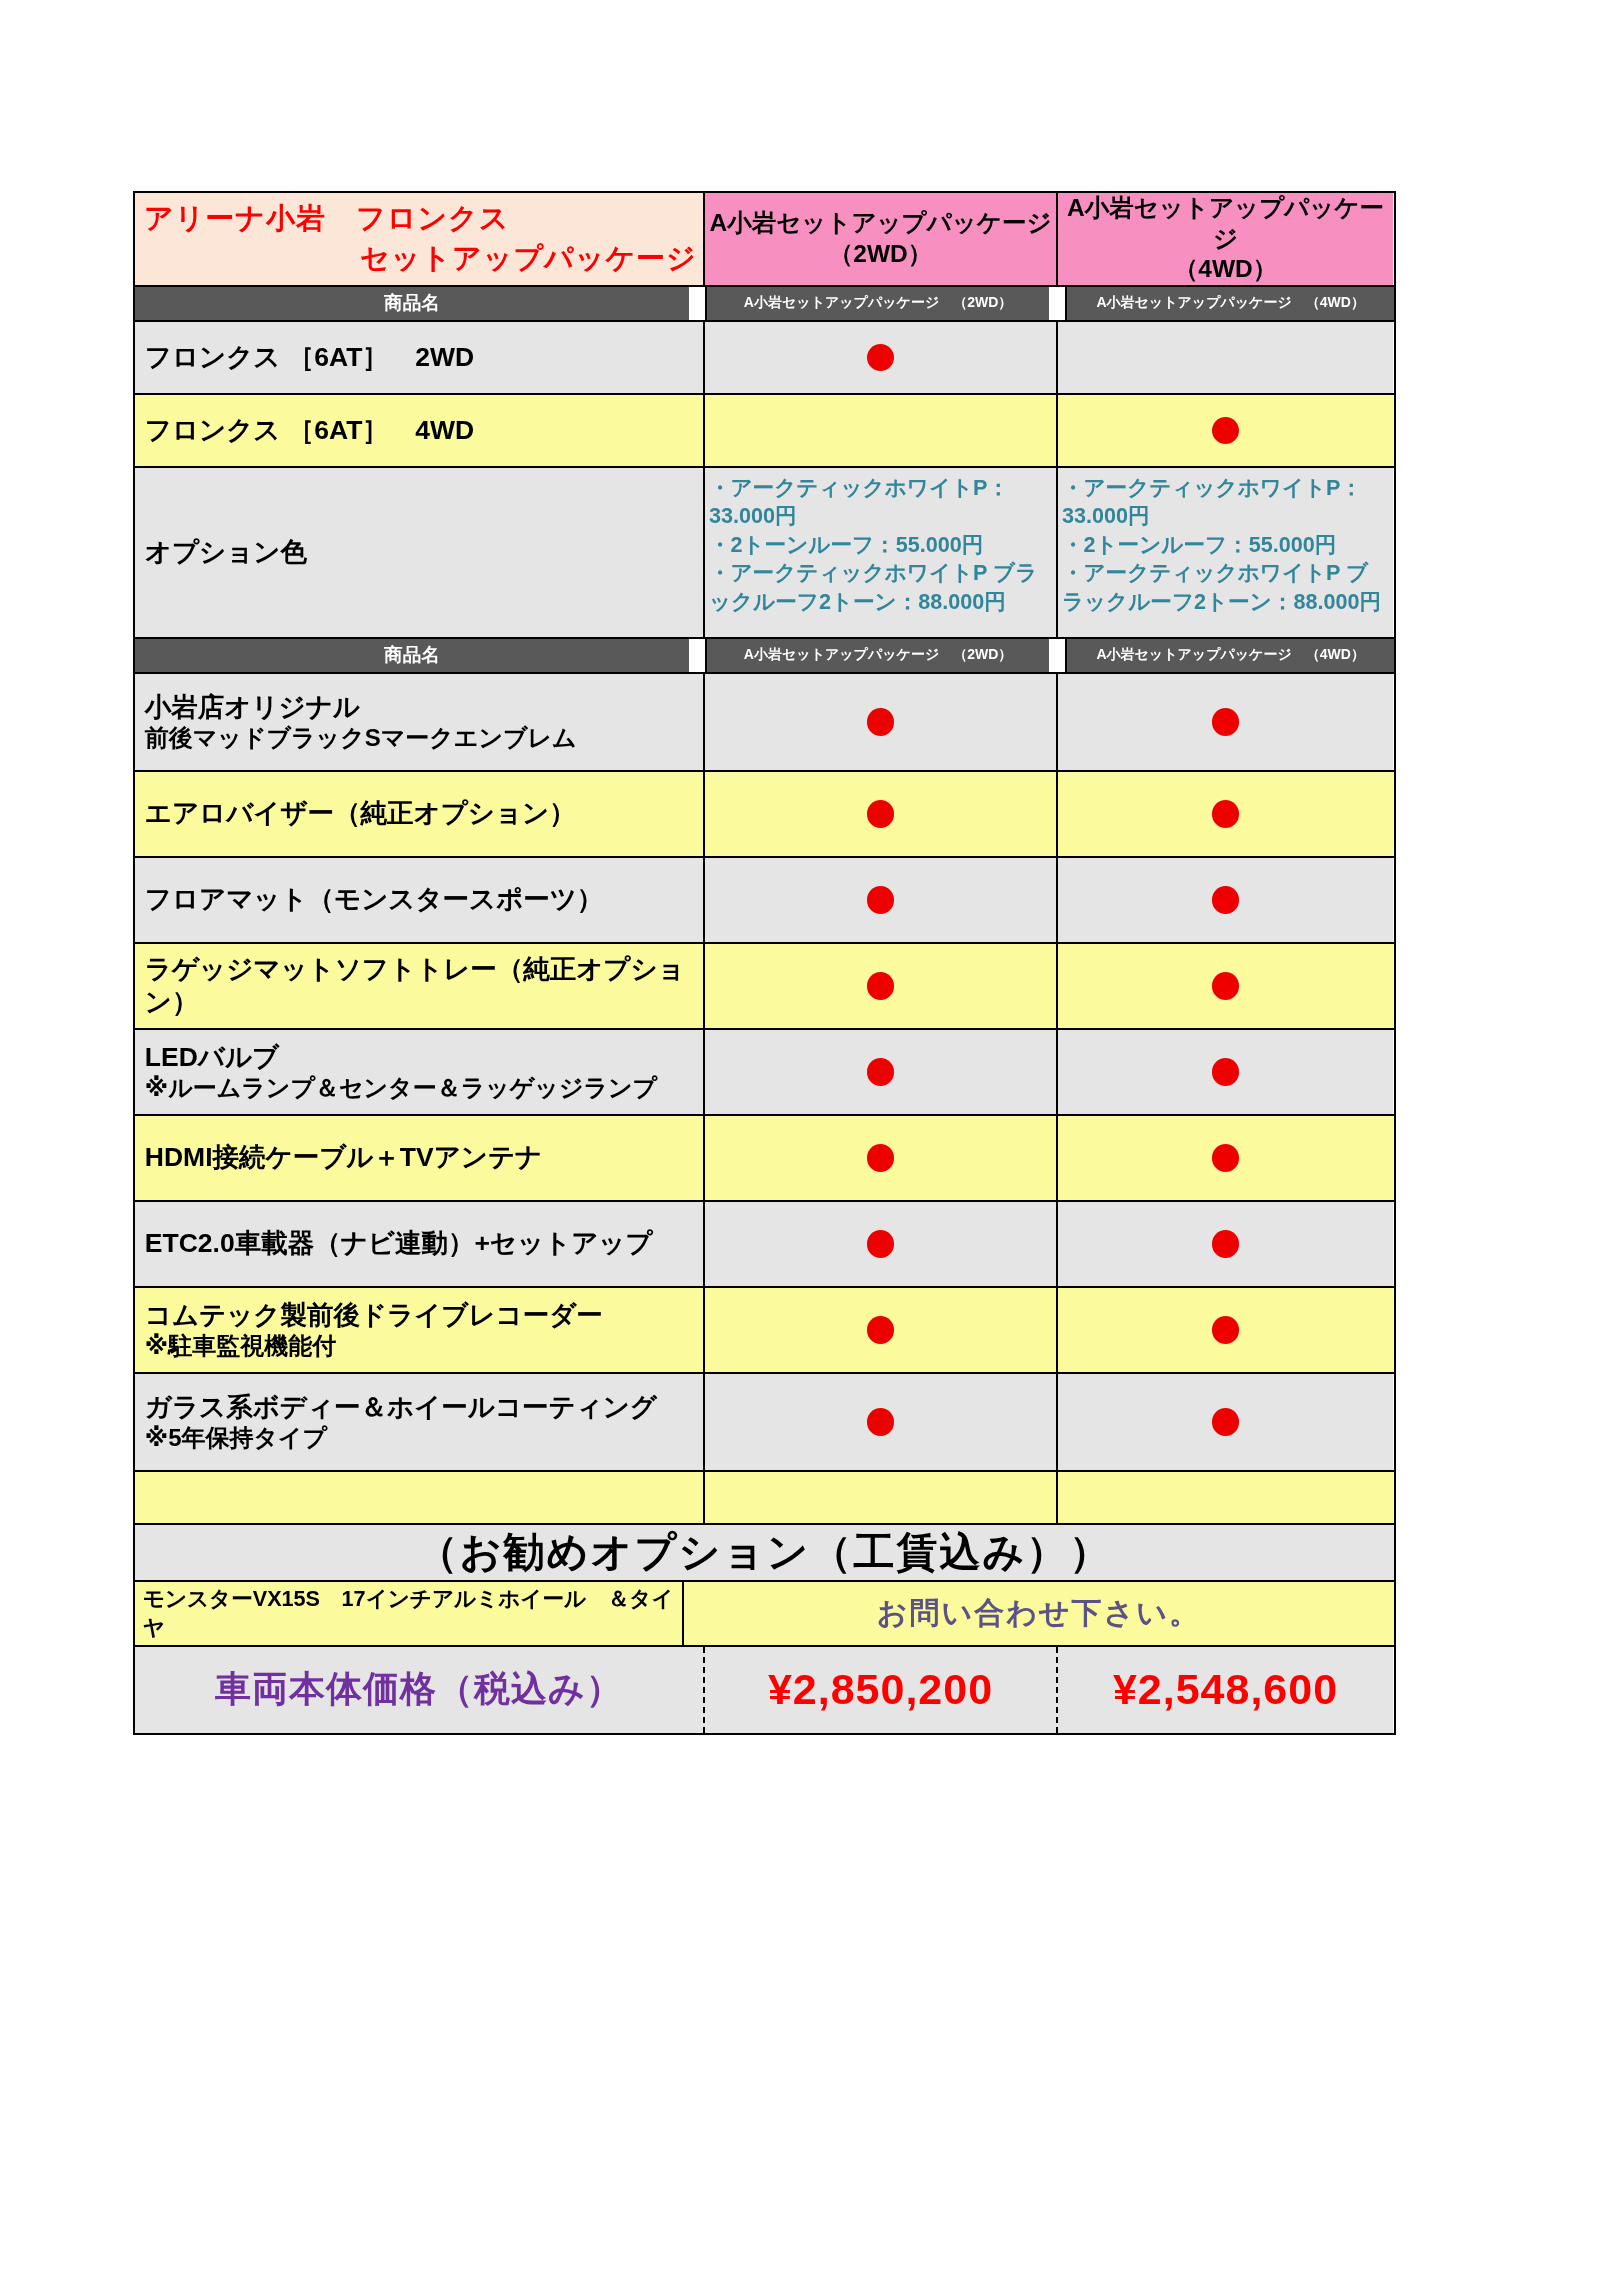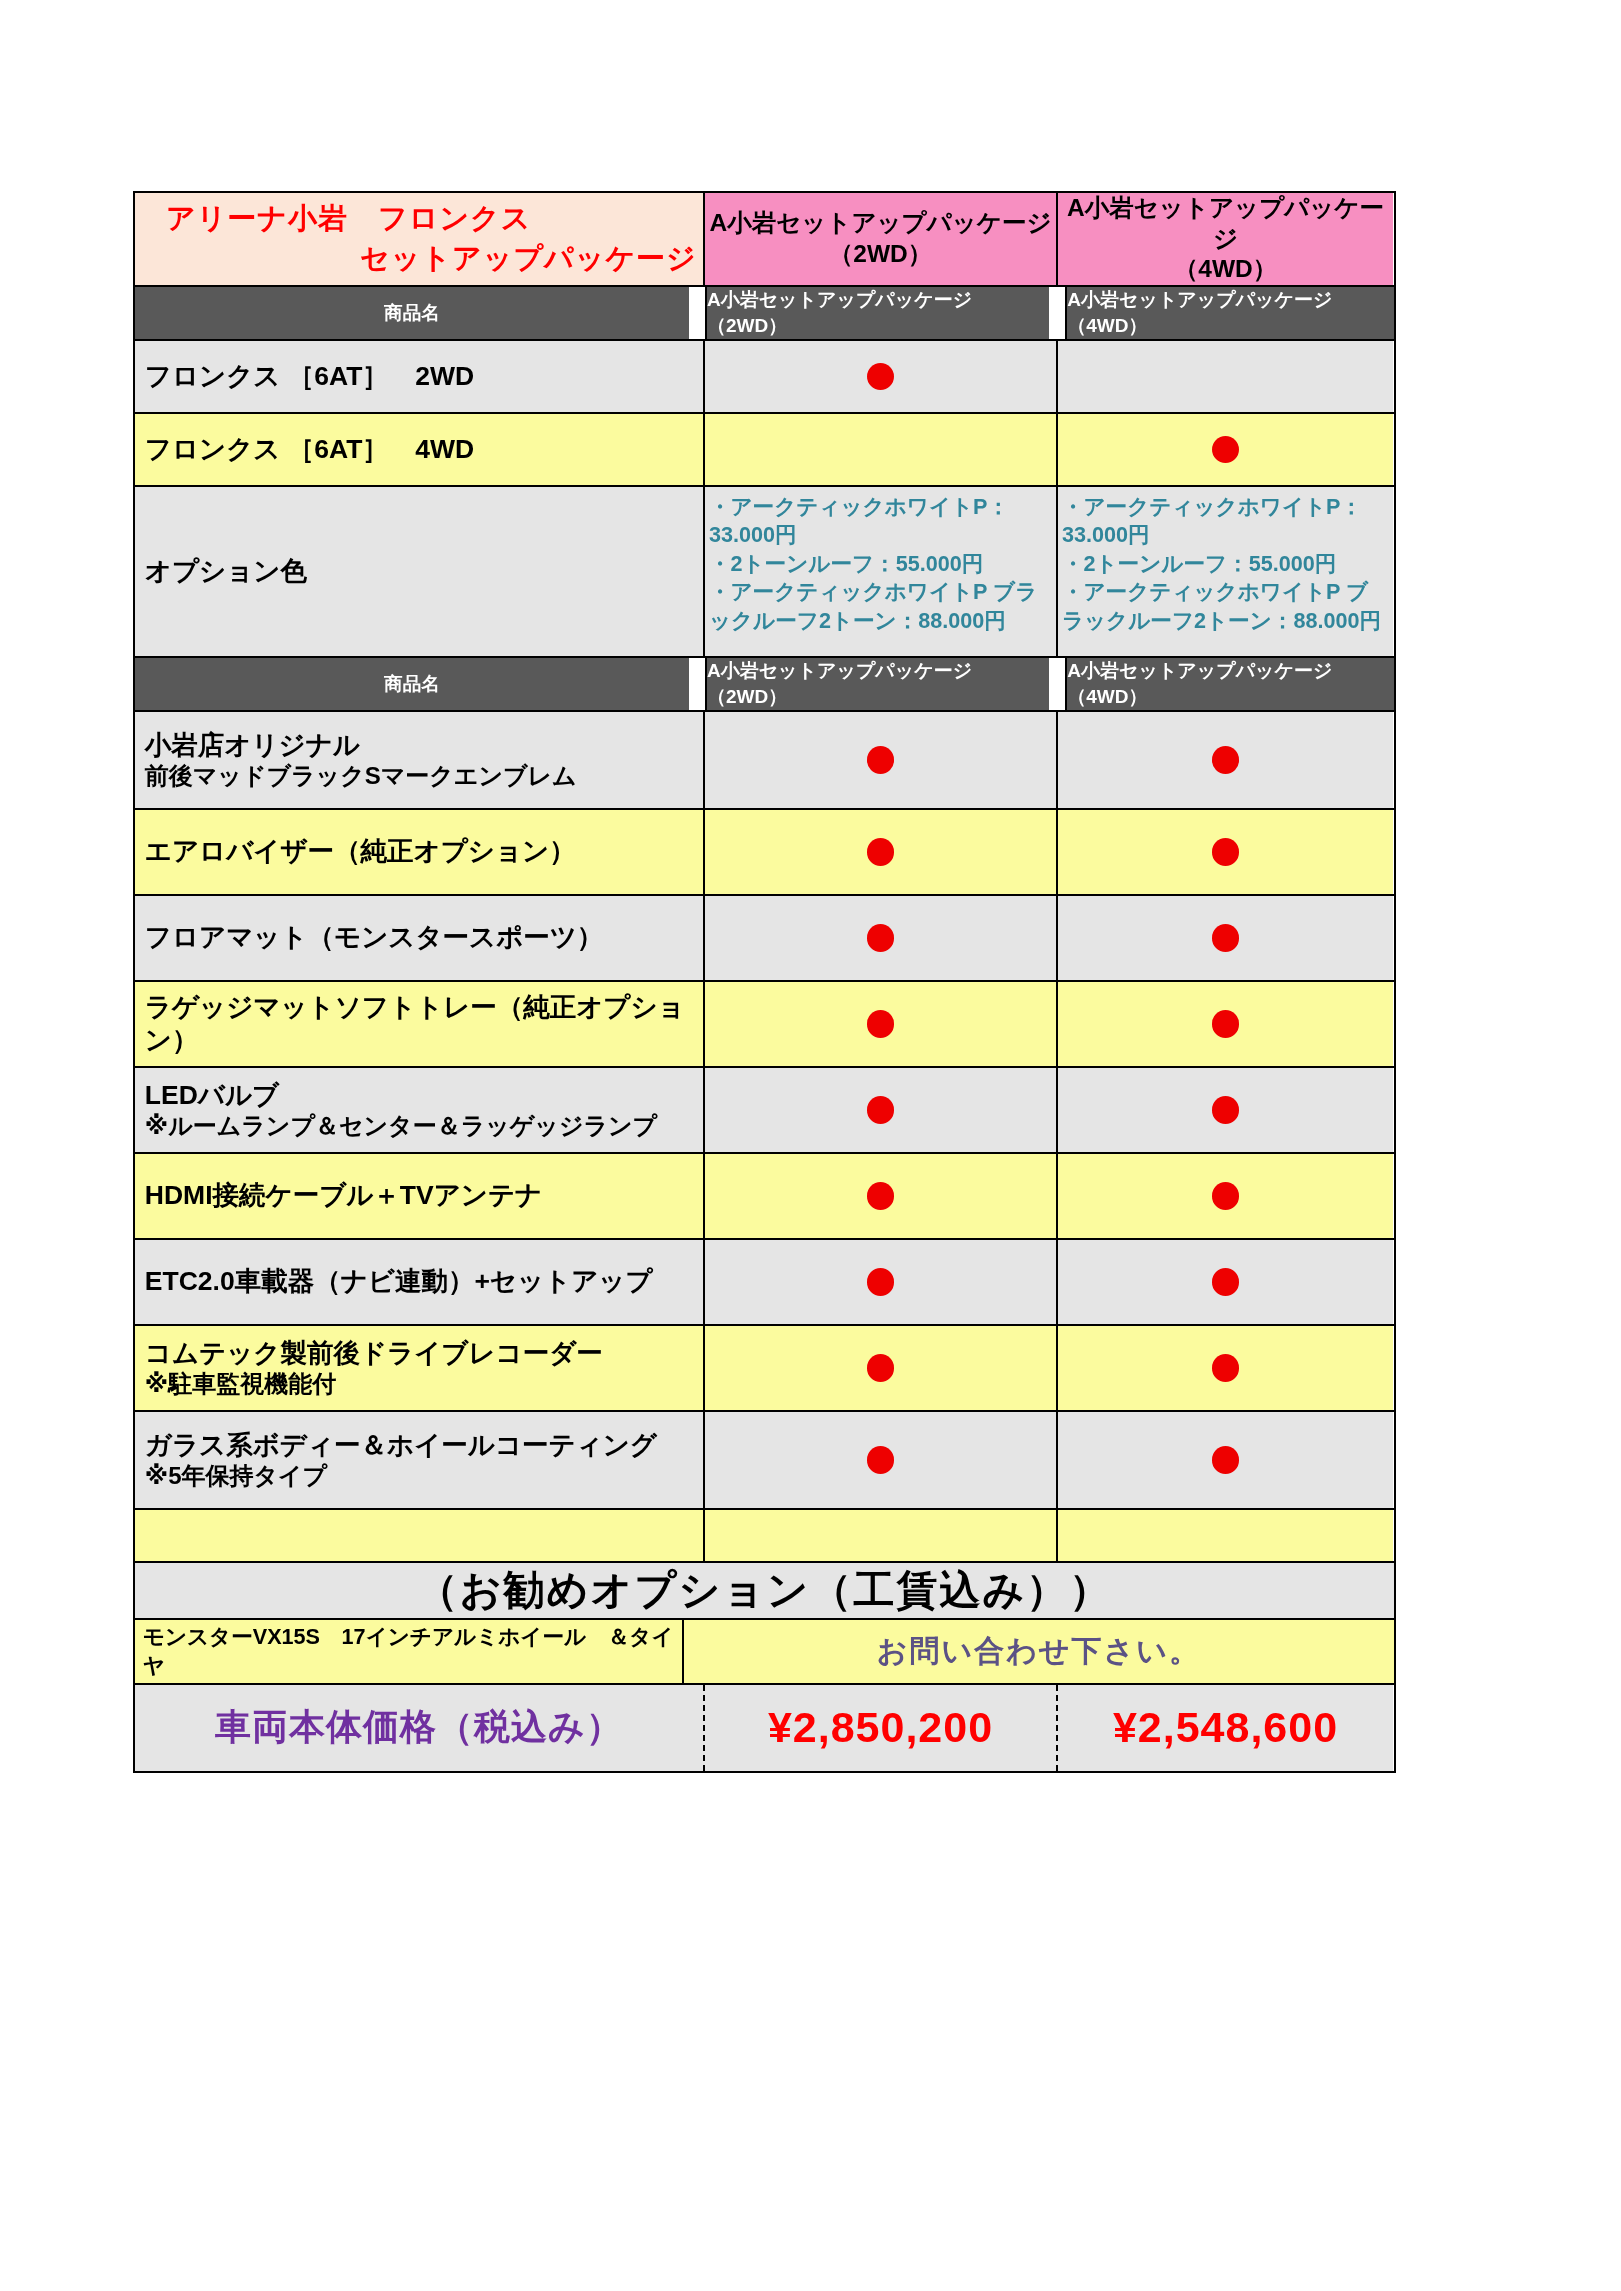--- a/index.html
+++ b/index.html
@@ -28,29 +28,29 @@
   
   .bg-cream{background:#fce6d8;}
   .bg-pink{background:#f78fc1;}
   .bg-gray{background:#595959;}
   .bg-yellow{background:#fbfb9e;}
   .bg-white{background:#e5e5e5;}
 
   
   .row-header{min-height:88px;}
   .row-header .c1{justify-content:center;}
-  .title-l1{color:#ff0000;font-size:29px;padding-left:31px;letter-spacing:1px;}
+  .title-l1{color:#ff0000;font-size:29px;padding-left:9px;letter-spacing:1px;}
   .title-l2{color:#ff0000;font-size:29px;padding-left:225px;letter-spacing:1px;}
   .pkg-head{align-items:center;text-align:center;color:#000;font-size:24.5px;line-height:1.25;}
 
   
   .row-subhead{min-height:33px;gap:16px;}
   .row-subhead .cell{align-items:center;justify-content:center;color:#fff;}
   .row-subhead .c1{font-size:18.6px;}
-  .row-subhead .c2,.row-subhead .c3{font-size:19px;}
+  .row-subhead .c2,.row-subhead .c3{font-size:14px;}
 
   
   .row-grade{min-height:71px;}
   .label-main{font-size:26.5px;color:#000;padding-left:9.8px;line-height:1.25;}
   .label-sub{font-size:24px;color:#000;padding-left:9.8px;line-height:1.2;}
   .dotcell{align-items:center;justify-content:center;}
   .dot{width:27.4px;height:27.4px;border-radius:50%;background:#ee0000;display:block;}
 
   
   .row-optcolor{min-height:169px;}

